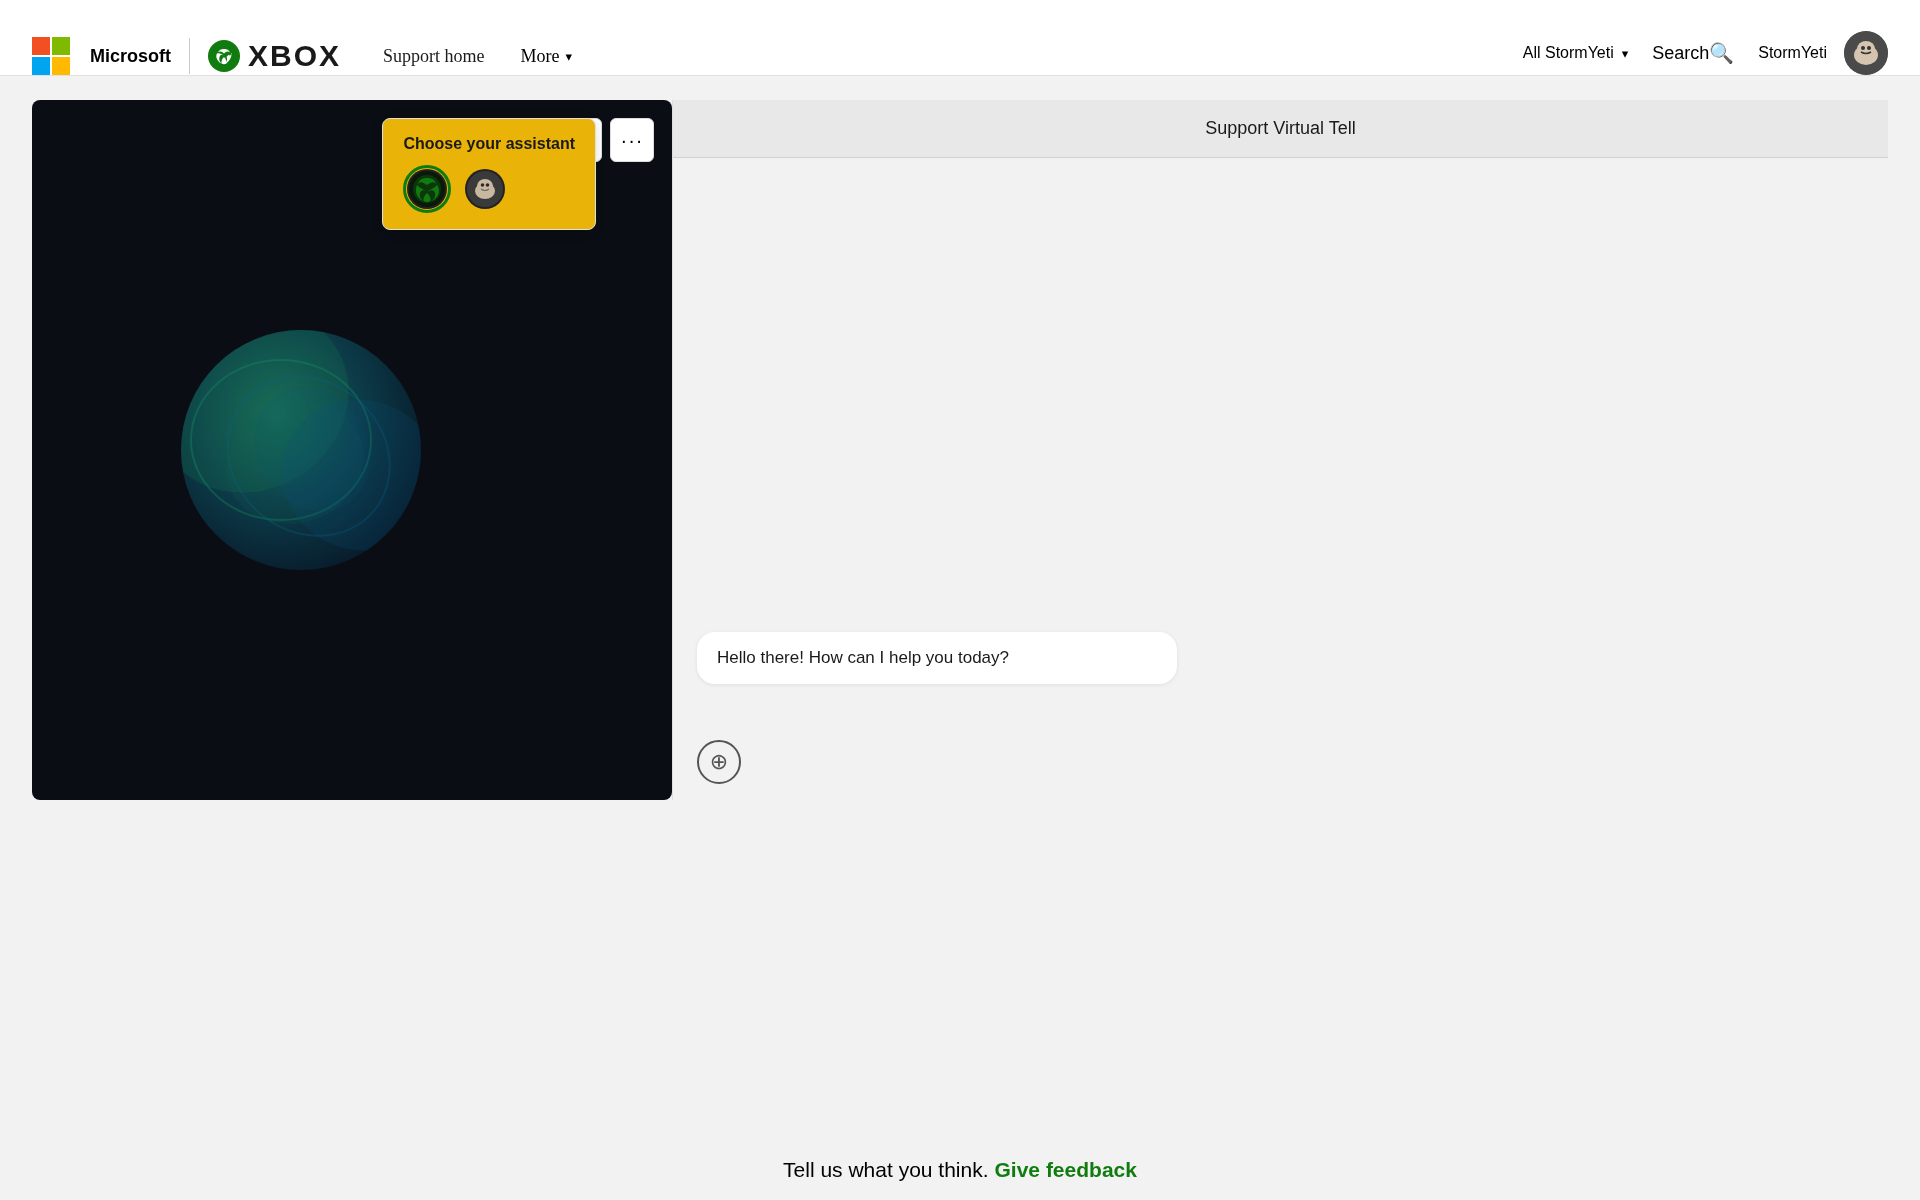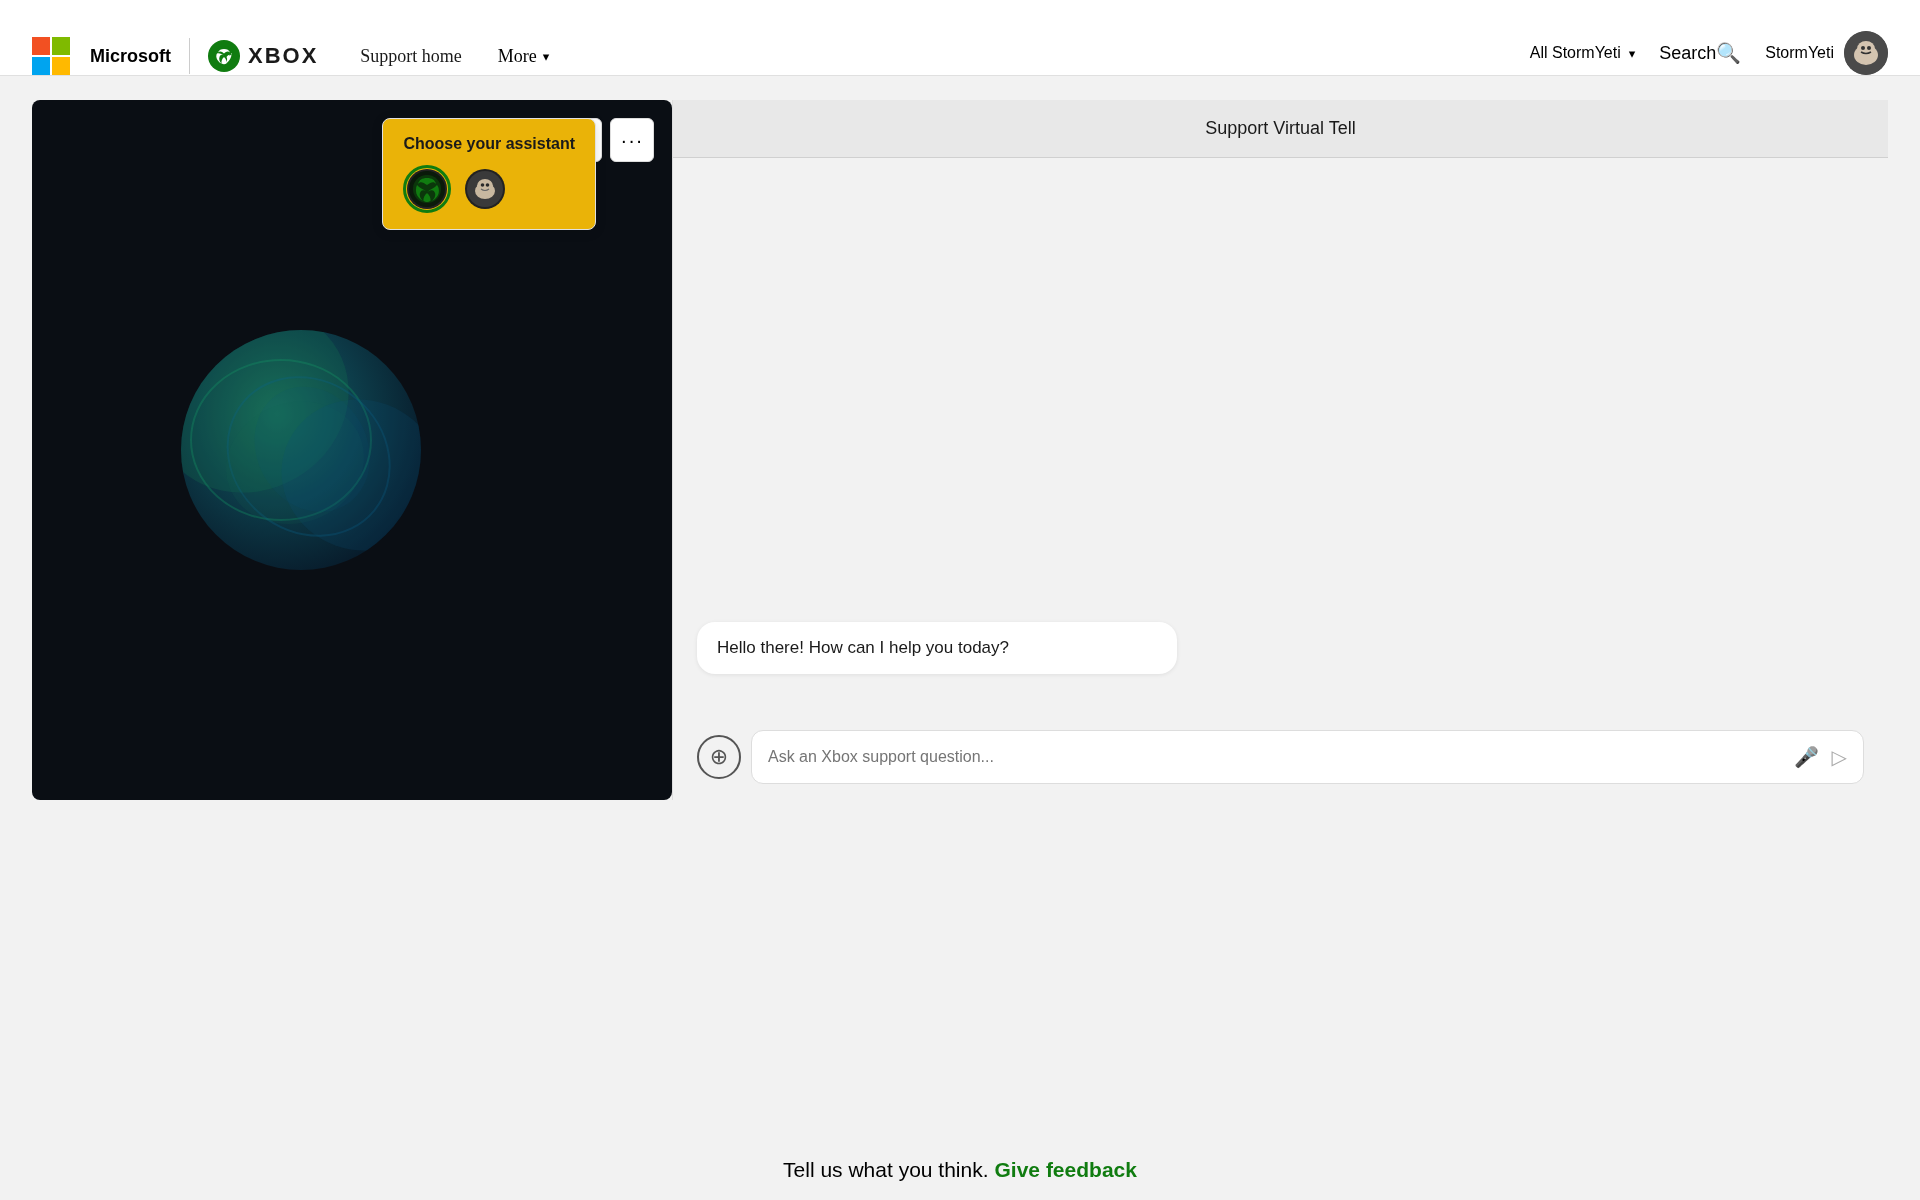--- a/index.html
+++ b/index.html
@@ -45,21 +45,21 @@
       width: 32px;
       height: 32px;
       border-radius: 50%;
       background: #107c10;
       display: flex;
       align-items: center;
       justify-content: center;
     }
     .xbox-circle svg { width: 22px; height: 22px; }
     .xbox-text {
-      font-size: 22px;
+      font-size: 30px;
       font-weight: 700;
       letter-spacing: 2px;
       color: #1a1a1a;
       text-transform: uppercase;
     }
     .header-nav {
       display: flex;
       align-items: center;
       gap: 8px;
       margin-left: 28px;
@@ -98,21 +98,21 @@
       align-items: center;
       font-size: 18px;
       cursor: pointer;
       background: none;
       border: none;
       font-family: inherit;
     }
     .user-area {
       display: flex;
       align-items: center;
-      gap: 10px;
+      gap: 17px;
       cursor: pointer;
     }
     .username { font-size: 16px; }
     .avatar {
       width: 44px;
       height: 44px;
       border-radius: 50%;
       background: #555;
       overflow: hidden;
       display: flex;
@@ -498,29 +498,20 @@
     <div class="chat-body">
       <div class="chat-bubble">
         <span>Hello there! How can I help you today?</span>
       </div>
     </div>
 
     <div class="chat-input-area">
       <button class="add-btn">
         <span>⊕</span>
       </button>
-      <div class="chat-input-box">
-        <input class="chat-input" type="text" placeholder="Ask an Xbox support question..." style="">
-        <button class="mic-btn">
-          <span>🎤</span>
-        </button>
-        <button class="send-btn">
-          <span>▷</span>
-        </button>
-      </div>
     </div>
   </div>
 
 </div>
 
 <footer class="footer">
   <span>Tell us what you think.</span>
   <a class="footer-feedback">Give feedback</a>
 </footer>
 

